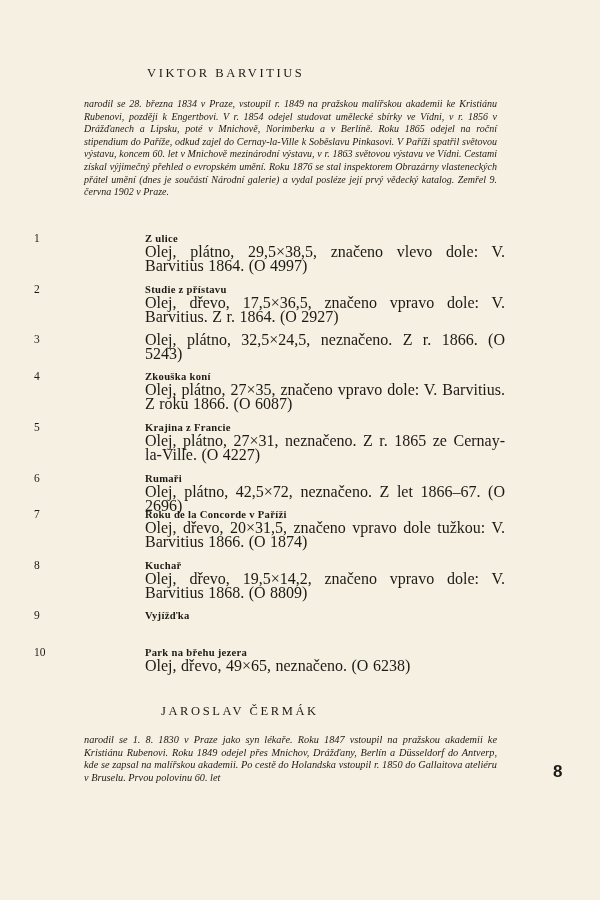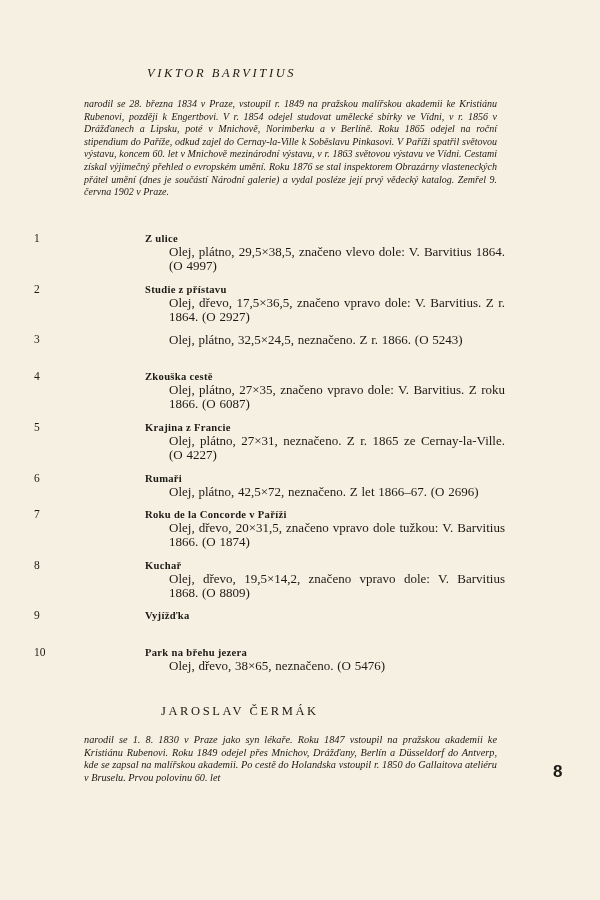--- a/index.html
+++ b/index.html
@@ -37,38 +37,37 @@
     font-size: 11.5px;
   }
   .entry-body {
     position: absolute; left: 145px; top: 0; width: 360px;
   }
   .entry-title {
     font-weight: bold; font-size: 10.6px; line-height: 13px;
     letter-spacing: 0.3px;
   }
   .entry-desc {
-    font-size: 13px; line-height: 13.6px;
+    font-size: 16px; line-height: 13.6px;
     text-align: justify;
     text-align-last: left;
     word-spacing: 0.5px;
-    margin-left: 24px;
   }
   .page-number {
     position: absolute; left: 553px; top: 762px;
     font-family: "Liberation Sans", "DejaVu Sans", sans-serif;
     font-size: 17px; font-weight: bold;
   }
 </style>
 </head>
 <body>
 
 <div class="page">
 
-  <h2 class="artist-heading" style="top:66px;font-style:italic;">VIKTOR BARVITIUS</h2>
+  <h2 class="artist-heading" style="top:66px;">VIKTOR BARVITIUS</h2>
   <p class="bio" style="top:98px;">narodil se 28. března 1834 v Praze, vstoupil r. 1849 na pražskou malířskou akademii ke Kristiánu Rubenovi, později k Engertbovi. V r. 1854 odejel studovat umělecké sbírky ve Vídni, v r. 1856 v Drážďanech a Lipsku, poté v Mnichově, Norimberku a v Berlíně. Roku 1865 odejel na roční stipendium do Paříže, odkud zajel do Cernay-la-Ville k Soběslavu Pinkasovi. V Paříži spatřil světovou výstavu, koncem 60. let v Mnichově mezinárodní výstavu, v r. 1863 světovou výstavu ve Vídni. Cestami získal výjimečný přehled o evropském umění. Roku 1876 se stal inspektorem Obrazárny vlasteneckých přátel umění (dnes je součástí Národní galerie) a vydal posléze její prvý vědecký katalog. Zemřel 9. června 1902 v Praze.</p>
 
   <div class="catalog">
     <div class="entry" style="top:0px;">
       <span class="entry-num">1</span>
       <div class="entry-body">
         <div class="entry-title">Z ulice</div>
         <div class="entry-desc">Olej, plátno, 29,5×38,5, značeno vlevo dole: V. Barvitius 1864. (O 4997)</div>
       </div>
     </div>
@@ -81,21 +80,21 @@
     </div>
     <div class="entry" style="top:101px;">
       <span class="entry-num">3</span>
       <div class="entry-body">
         <div class="entry-desc">Olej, plátno, 32,5×24,5, neznačeno. Z r. 1866. (O 5243)</div>
       </div>
     </div>
     <div class="entry" style="top:138px;">
       <span class="entry-num">4</span>
       <div class="entry-body">
-        <div class="entry-title">Zkouška cestě</div>
+        <div class="entry-title">Zkouška koní</div>
         <div class="entry-desc">Olej, plátno, 27×35, značeno vpravo dole: V. Barvitius. Z roku 1866. (O 6087)</div>
       </div>
     </div>
     <div class="entry" style="top:189px;">
       <span class="entry-num">5</span>
       <div class="entry-body">
         <div class="entry-title">Krajina z Francie</div>
         <div class="entry-desc">Olej, plátno, 27×31, neznačeno. Z r. 1865 ze Cernay-la-Ville. (O 4227)</div>
       </div>
     </div>
@@ -123,21 +122,21 @@
     <div class="entry" style="top:377px;">
       <span class="entry-num">9</span>
       <div class="entry-body">
         <div class="entry-title">Vyjížďka</div>
       </div>
     </div>
     <div class="entry" style="top:414px;">
       <span class="entry-num">10</span>
       <div class="entry-body">
         <div class="entry-title">Park na břehu jezera</div>
-        <div class="entry-desc">Olej, dřevo, 38×65, neznačeno. (O 5476)</div>
+        <div class="entry-desc">Olej, dřevo, 49×65, neznačeno. (O 6238)</div>
       </div>
     </div>
   </div>
 
   <h2 class="artist-heading" style="top:704px; left:152px;margin-left:9px;">JAROSLAV ČERMÁK</h2>
   <p class="bio" style="top:734px; font-size:10.3px; line-height:12.5px;">narodil se 1. 8. 1830 v Praze jako syn lékaře. Roku 1847 vstoupil na pražskou akademii ke Kristiánu Rubenovi. Roku 1849 odejel přes Mnichov, Drážďany, Berlín a Düsseldorf do Antverp, kde se zapsal na malířskou akademii. Po cestě do Holandska vstoupil r. 1850 do Gallaitova ateliéru v Bruselu. Prvou polovinu 60. let</p>
 
   <div class="page-number">8</div>
 </div>
 

